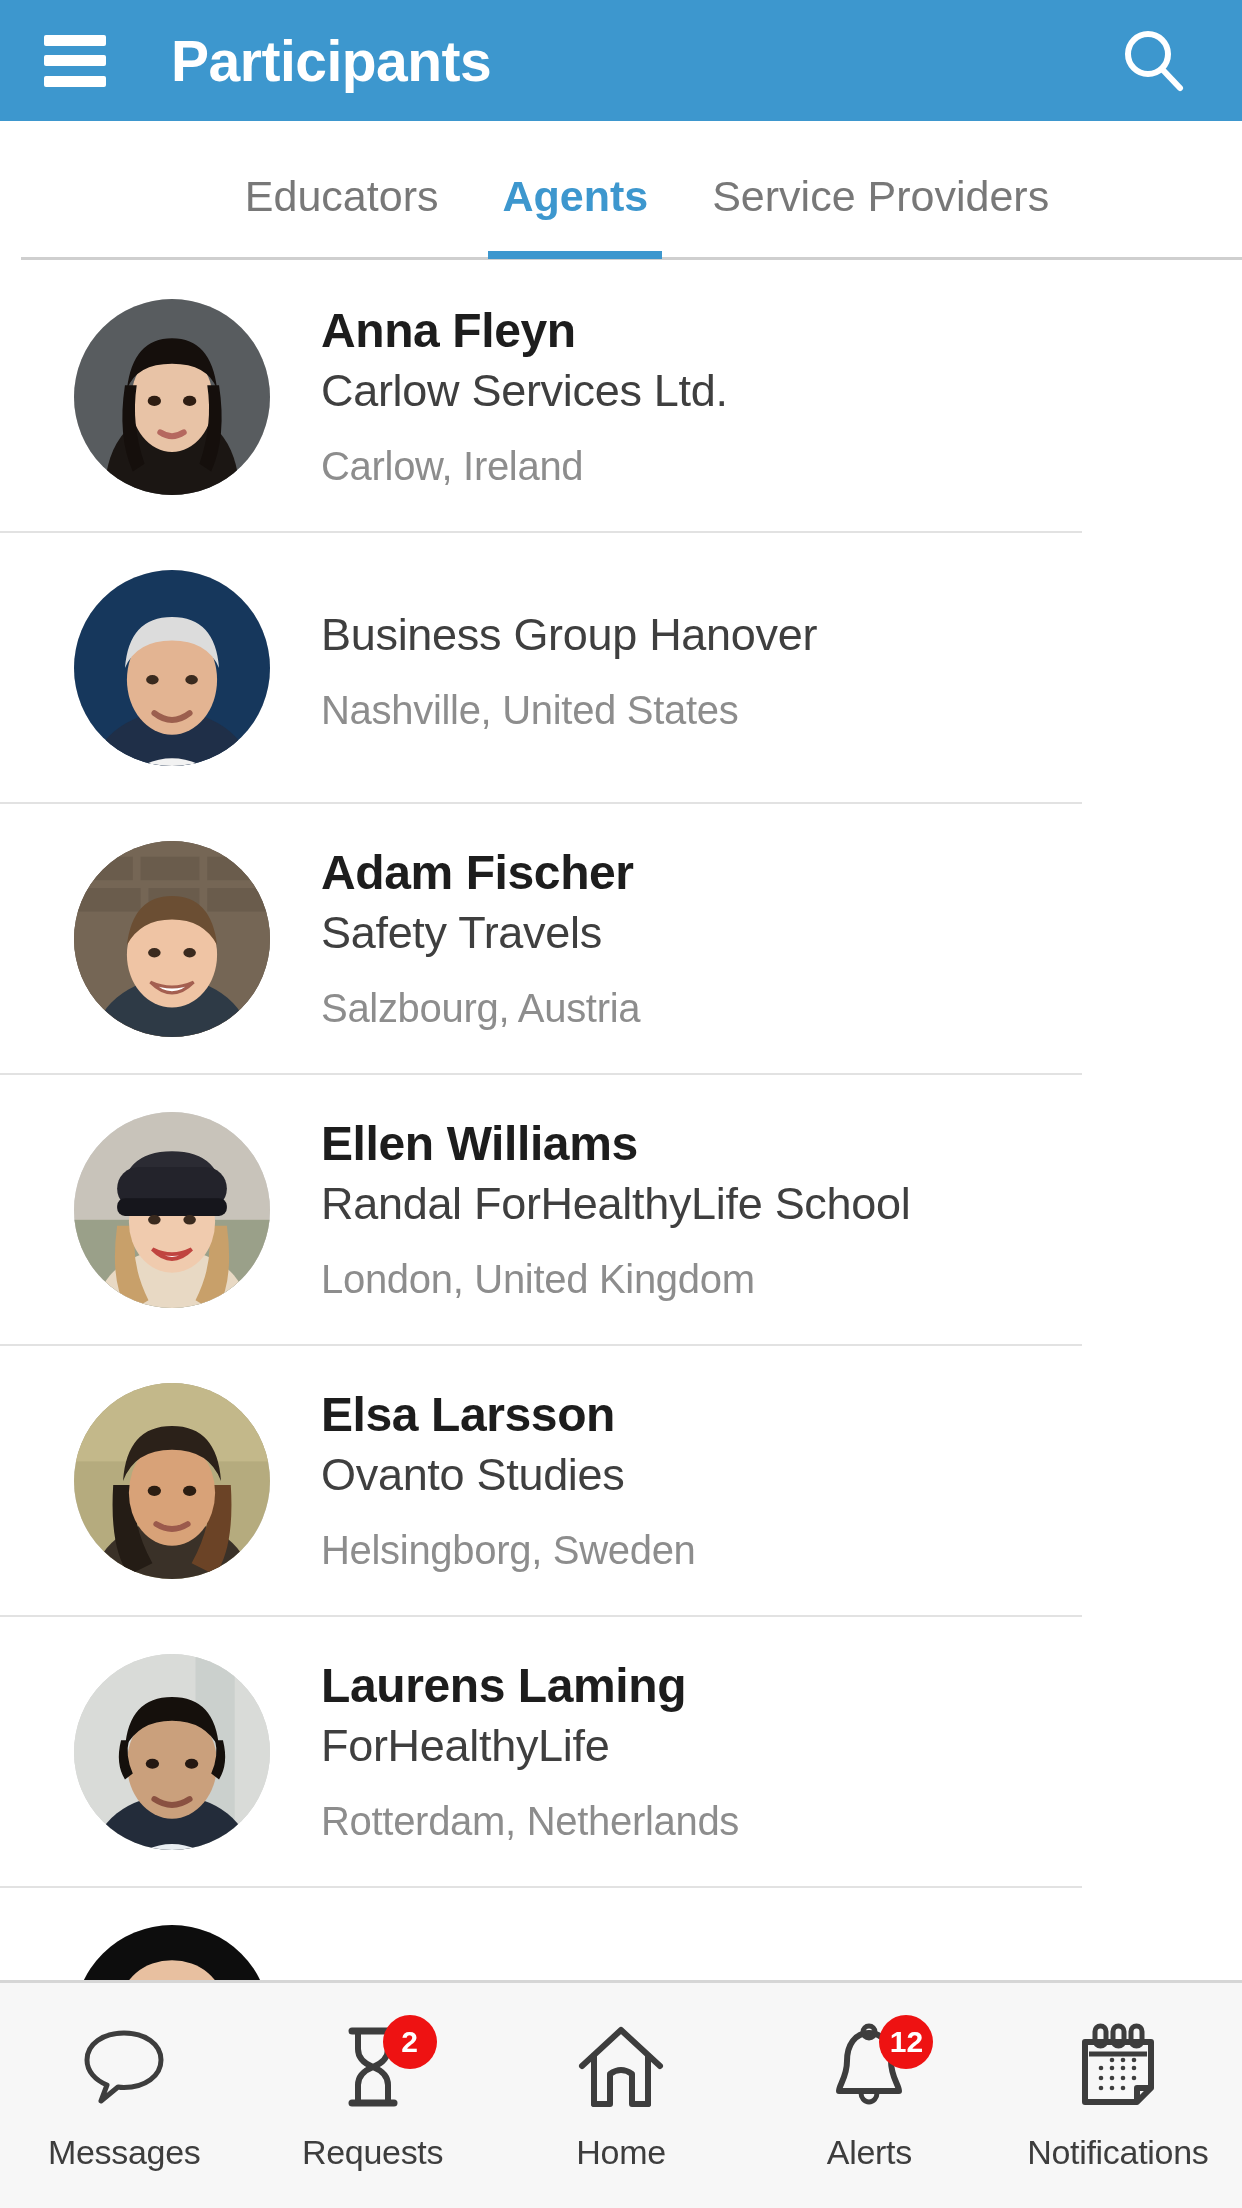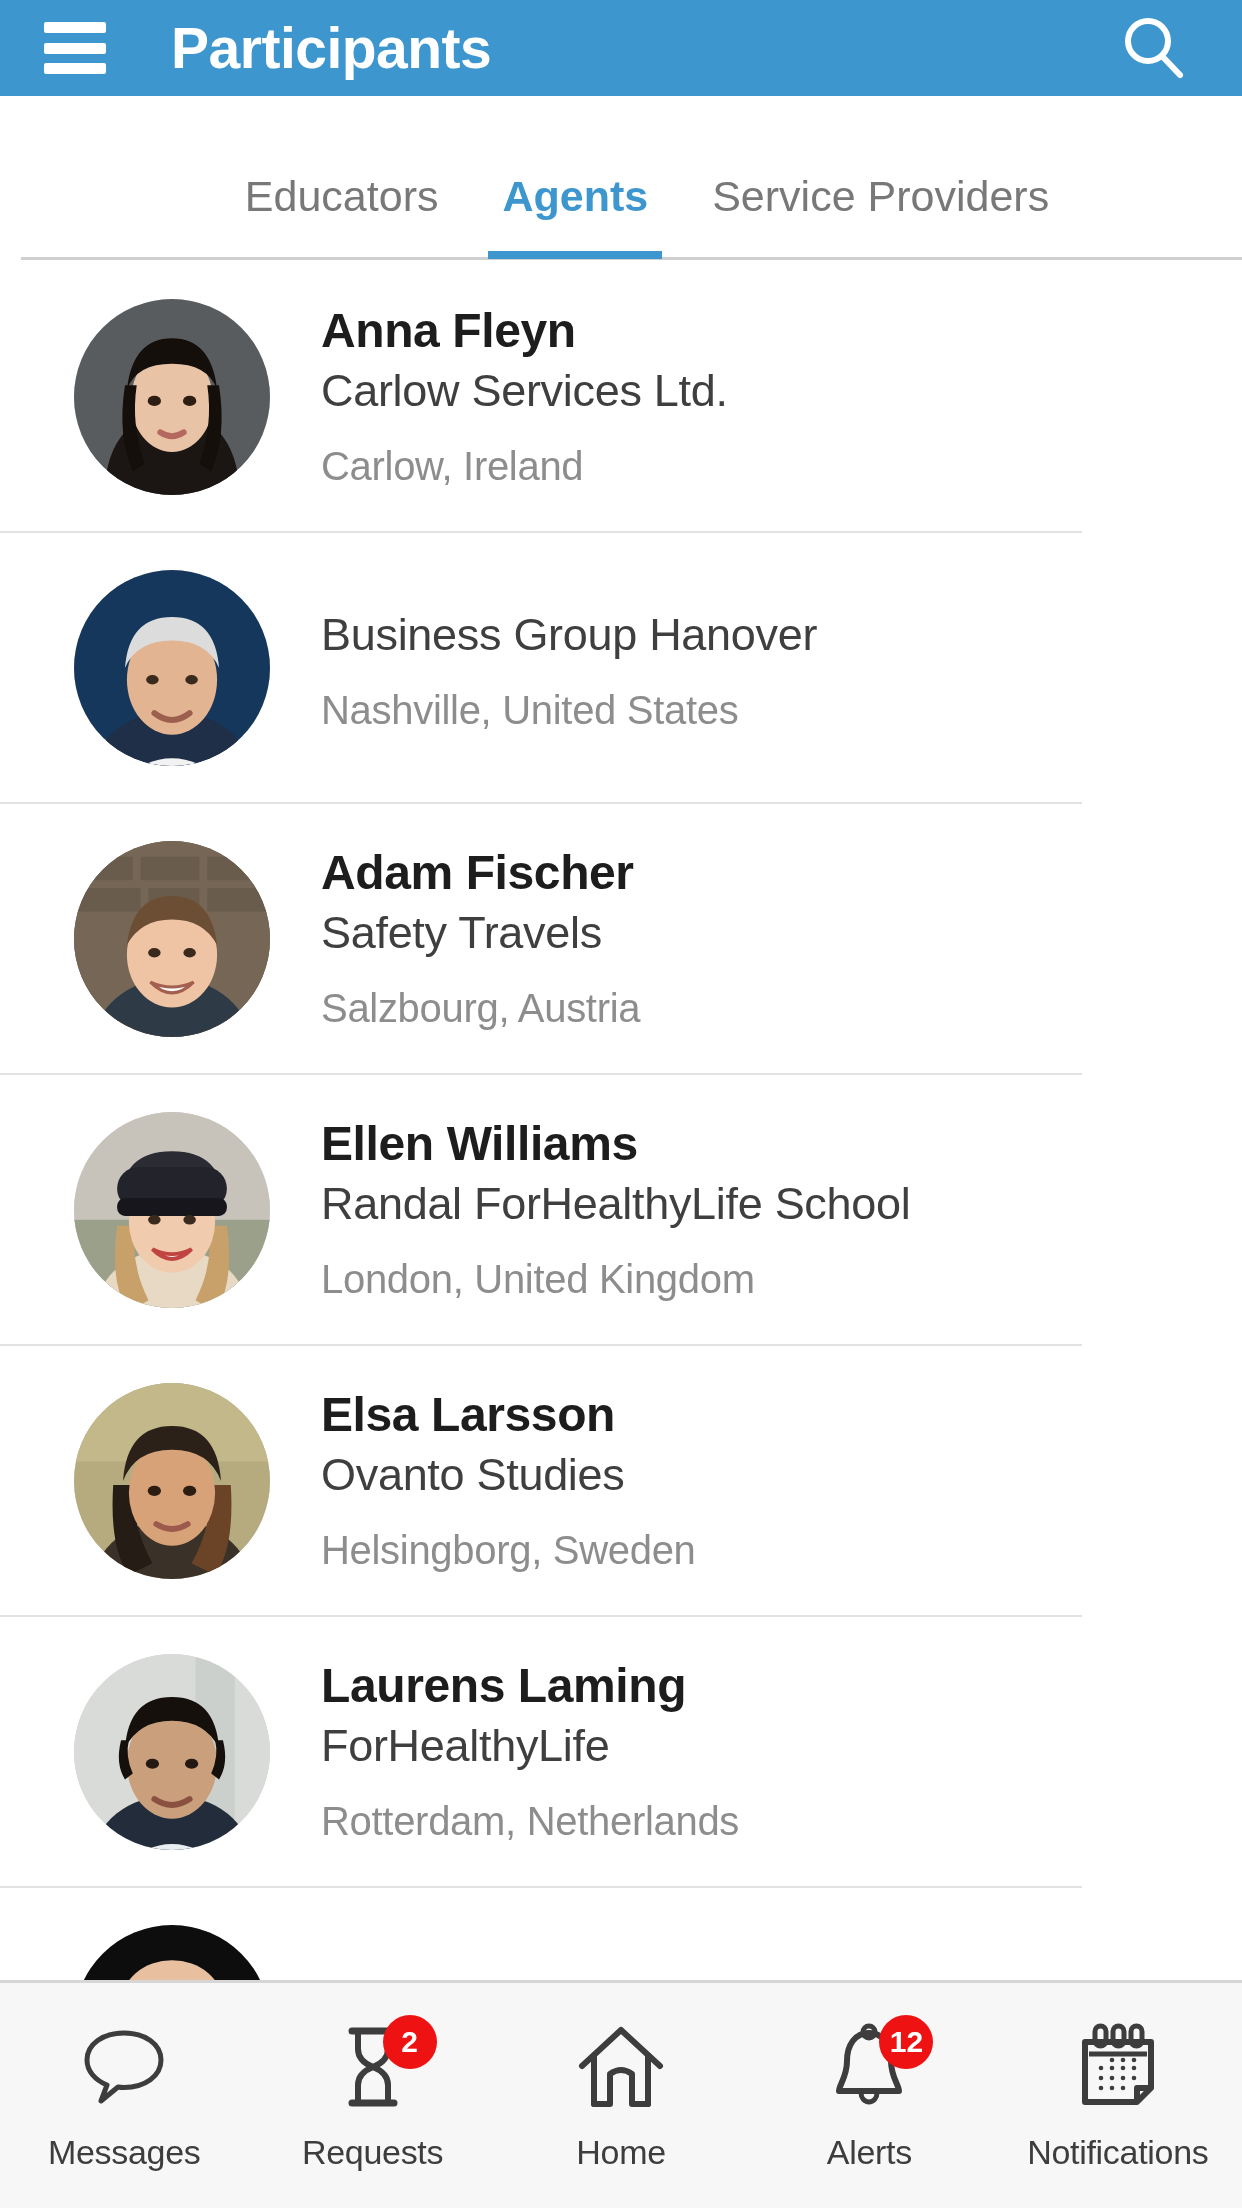--- a/index.html
+++ b/index.html
@@ -7,21 +7,21 @@
   html, body {
     width:1242px; height:2208px;
     font-family:"Liberation Sans", sans-serif;
     background:#ffffff;
     overflow:hidden;
   }
   #app { position:relative; width:1242px; height:2208px; background:#fff; }
 
   
   .appbar {
-    position:absolute; top:0; left:0; width:1242px; height:96px;
+    position:absolute; top:0; left:0; width:1242px; height:121px;
     background:#3d97ce;
     display:flex; align-items:center;
   }
   .hamburger {
     width:62px; height:52px; margin-left:44px;
     display:flex; flex-direction:column; justify-content:space-between;
     cursor:pointer; flex:0 0 auto;
   }
   .hamburger span { display:block; width:100%; height:11px; background:#fff; border-radius:2px; }
   .appbar-title {

